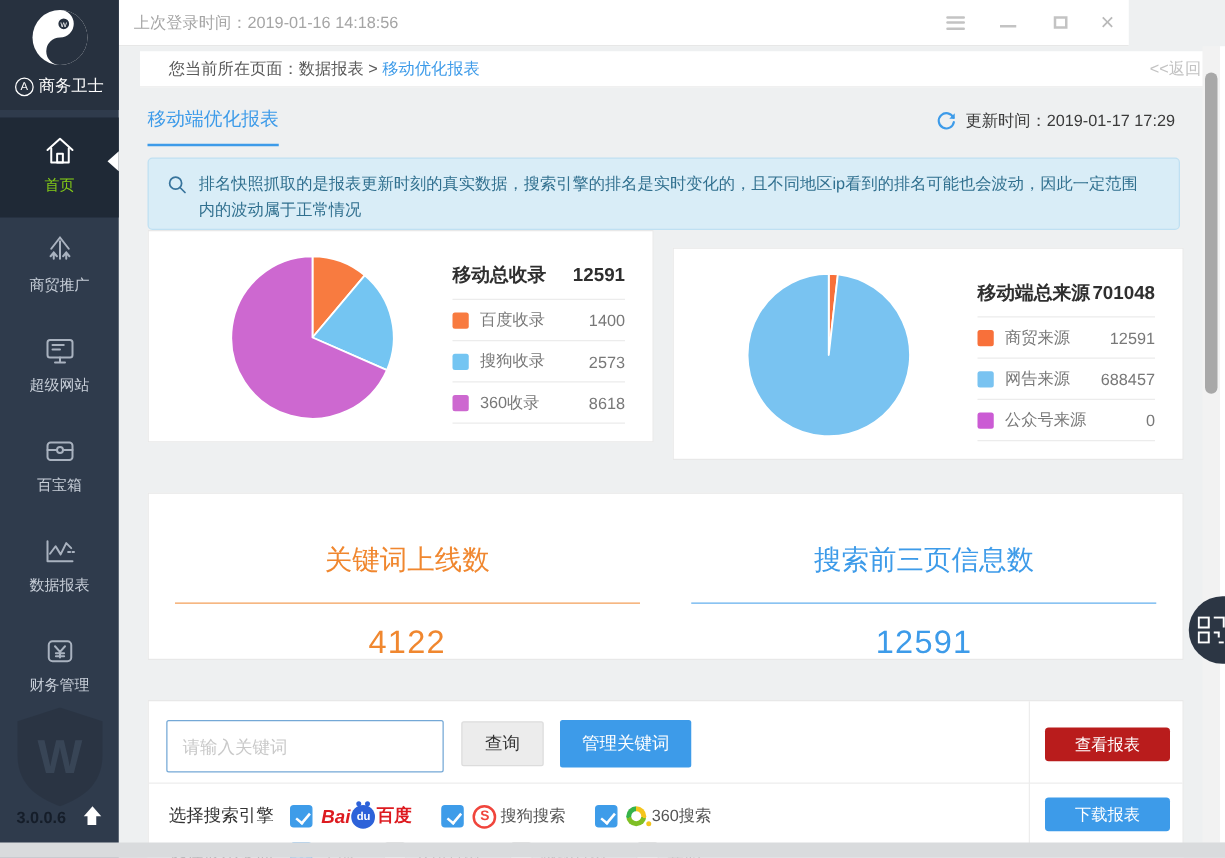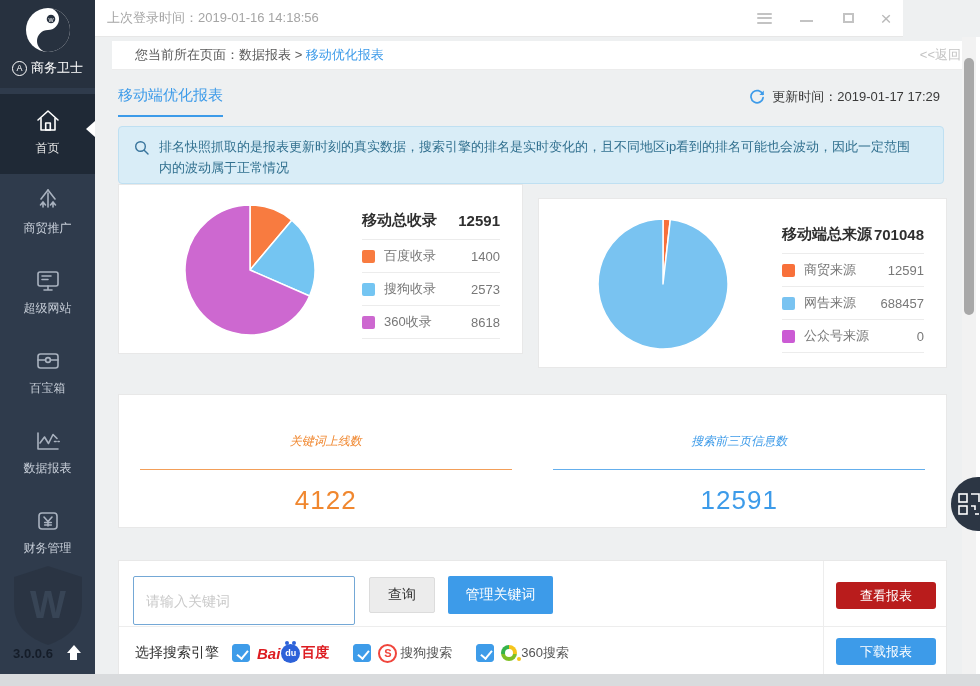--- a/index.html
+++ b/index.html
@@ -8,21 +8,21 @@
   
   .sidebar{position:absolute;left:0;top:0;width:95px;height:686px;background:#2f3b4c;z-index:6;}
   .logo-area{position:absolute;left:0;top:0;width:95px;height:88px;background:#27313f;text-align:center;}
   .logo-swirl{margin-top:7px;}
   .brand-row{color:#fff;font-size:13px;margin-top:2px;display:flex;align-items:center;justify-content:center;gap:4px;}
   .brand-a{display:inline-flex;align-items:center;justify-content:center;width:13px;height:13px;border:1px solid #fff;border-radius:50%;font-size:9px;line-height:1;}
   .nav-item{position:absolute;left:0;width:95px;height:80px;text-align:center;cursor:pointer;}
   .nav-item .ic{display:block;margin:12px auto 4px;}
   .nav-item .lbl{font-size:12px;color:#c7ced8;}
   .nav-item.active{background:#1f2936;}
-  .nav-item.active .lbl{color:#e5e5e5;}
+  .nav-item.active .lbl{color:#84cc16;}
   .nav-arrow{position:absolute;right:0;top:27px;width:0;height:0;border-top:8px solid transparent;border-bottom:8px solid transparent;border-right:9px solid #fff;}
   .watermark{position:absolute;left:6px;top:562px;opacity:.9;}
   .version-row{position:absolute;left:0;bottom:24px;width:95px;display:flex;align-items:center;justify-content:center;gap:13px;}
   .version-txt{color:#151d29;font-size:13px;font-weight:bold;}
   .up-arrow{position:relative;width:16px;height:17px;}
   .up-arrow:before{content:"";position:absolute;left:1px;top:0;border-left:7px solid transparent;border-right:7px solid transparent;border-bottom:8px solid #fff;}
   .up-arrow:after{content:"";position:absolute;left:4.5px;top:7px;width:7px;height:8px;background:#fff;}
   
   .titlebar{position:absolute;left:95px;top:0;width:808px;height:37px;background:#fff;border-bottom:1px solid #e7e7e7;box-sizing:border-box;}
   .login-time{position:absolute;left:12px;top:0;line-height:36px;font-size:13px;color:#a5a5a5;}
@@ -59,28 +59,28 @@
   .pie-card-right .pie-svg{left:54px;}
   .legend{position:absolute;left:243px;right:22px;top:16px;}
   .legend-title{display:flex;justify-content:space-between;align-items:center;height:38px;font-size:15px;font-weight:bold;color:#2f2f2f;}
   .legend-row{display:flex;align-items:center;height:32px;border-top:1px solid #ececec;font-size:13px;color:#787878;}
   .legend-row:last-child{border-bottom:1px solid #ececec;}
   .swatch{width:13px;height:13px;border-radius:2px;margin-right:9px;flex:none;background:#ccc;}
   .legend-label{flex:1;}
   
   .stats-card{left:118px;top:394px;width:829px;height:134px;display:flex;}
   .stat-half{flex:1;text-align:center;padding-top:38px;}
-  .stat-label{font-size:12px;font-style:italic;}
+  .stat-label{font-size:22px;}
   .stat-line{height:0;border-top:1px solid currentColor;opacity:.8;width:90%;margin:19px auto 0;}
   .stat-value{font-size:26px;margin-top:15px;letter-spacing:1px;}
   
   .kw-card{left:118px;top:560px;width:829px;height:126px;}
   .kw-vdiv{position:absolute;left:704px;top:0;bottom:0;width:1px;background:#ededed;}
   .kw-hdiv{position:absolute;left:0;right:0;top:65px;height:1px;background:#ededed;}
-  .kw-input{position:absolute;left:14px;top:15px;width:222px;height:49px;border:1px solid #74a8d6;border-radius:2px;box-sizing:border-box;padding:12px 12px;font-size:14px;color:#333;outline:none;font-family:inherit;}
+  .kw-input{position:absolute;left:14px;top:15px;width:222px;height:42px;border:1px solid #74a8d6;border-radius:2px;box-sizing:border-box;padding:12px 12px;font-size:14px;color:#333;outline:none;font-family:inherit;}
   .kw-input::placeholder{color:#c9c9c9;}
   .btn{display:flex;align-items:center;justify-content:center;cursor:pointer;box-sizing:border-box;}
   .btn-query{position:absolute;left:250px;top:16px;width:66px;height:36px;background:#ececec;border:1px solid #dcdcdc;border-radius:2px;font-size:14px;color:#333;}
   .btn-manage{position:absolute;left:329px;top:15px;width:105px;height:38px;background:#3d9be9;border-radius:2px;font-size:14px;color:#fff;}
   .btn-view{position:absolute;left:717px;top:21px;width:100px;height:27px;background:#b91c1c;border-radius:3px;font-size:13px;color:#fff;}
   .btn-download{position:absolute;left:717px;top:77px;width:100px;height:27px;background:#3d9be9;border-radius:3px;font-size:13px;color:#fff;}
   .engine-row{position:absolute;left:16px;top:78px;height:28px;display:flex;align-items:center;font-size:14px;color:#333;}
   .page-row{position:absolute;left:16px;top:108px;height:28px;display:flex;align-items:center;font-size:14px;color:#333;}
   .row-label{margin-right:13px;}
   .cb{width:18px;height:18px;border-radius:3px;border:1px solid #c9c9c9;background:#fff;position:relative;flex:none;margin-right:7px;cursor:pointer;box-sizing:border-box;}

